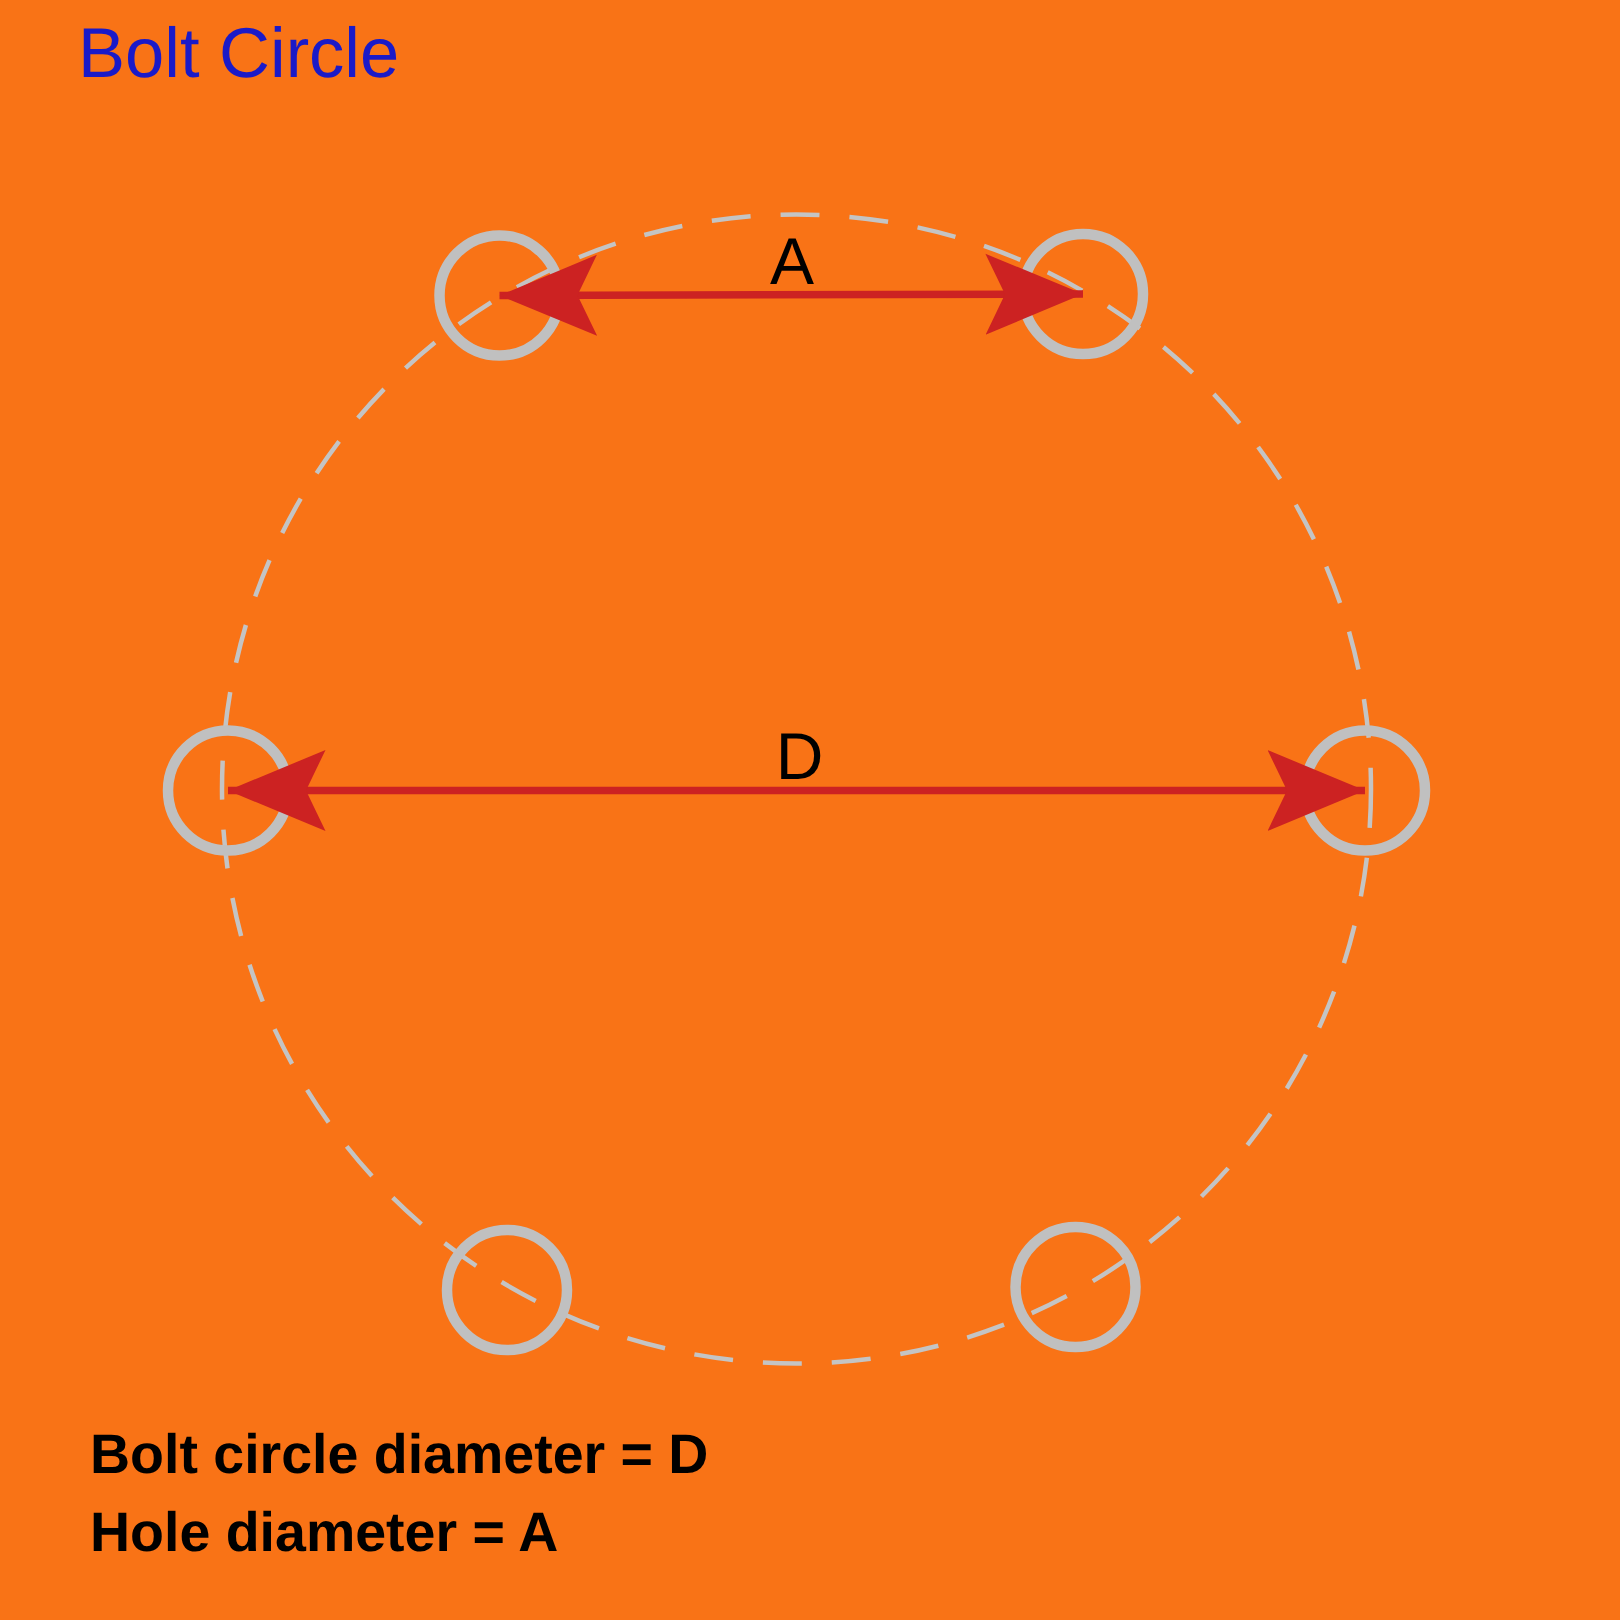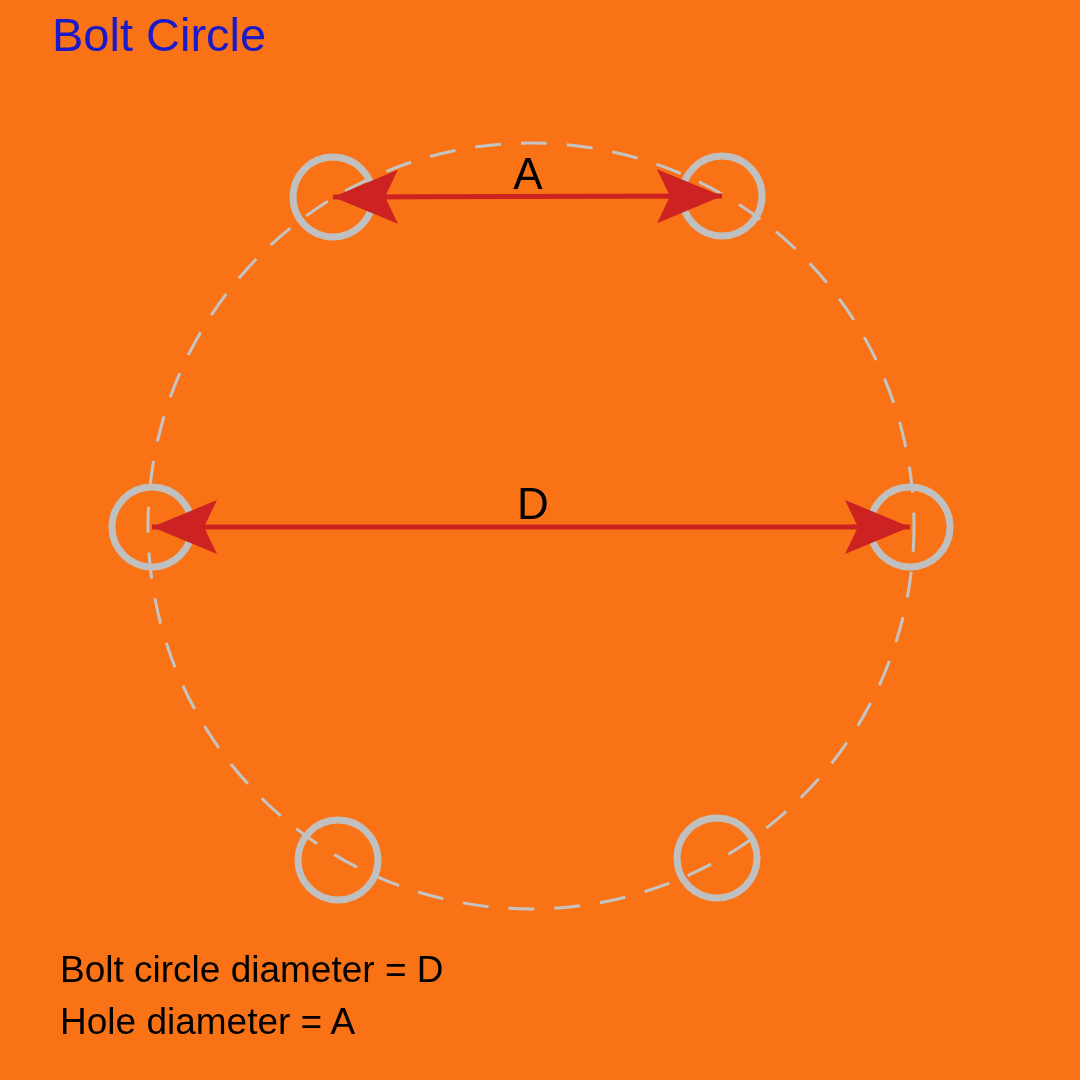--- a/index.html
+++ b/index.html
@@ -40,20 +40,21 @@
   }
   #captions {
     position: absolute;
     left: 60px;
     top: 944px;
     font-size: 37px;
     line-height: 52px;
     color: #000000;
     font-family: "Liberation Sans", sans-serif;
     white-space: nowrap;
+    font-weight: bold;
   }
   .caption-line { display: block; }
 </style>
 </head>
 <body>
 
 <div id="page">
 
   <div id="title">Bolt Circle</div>
 

